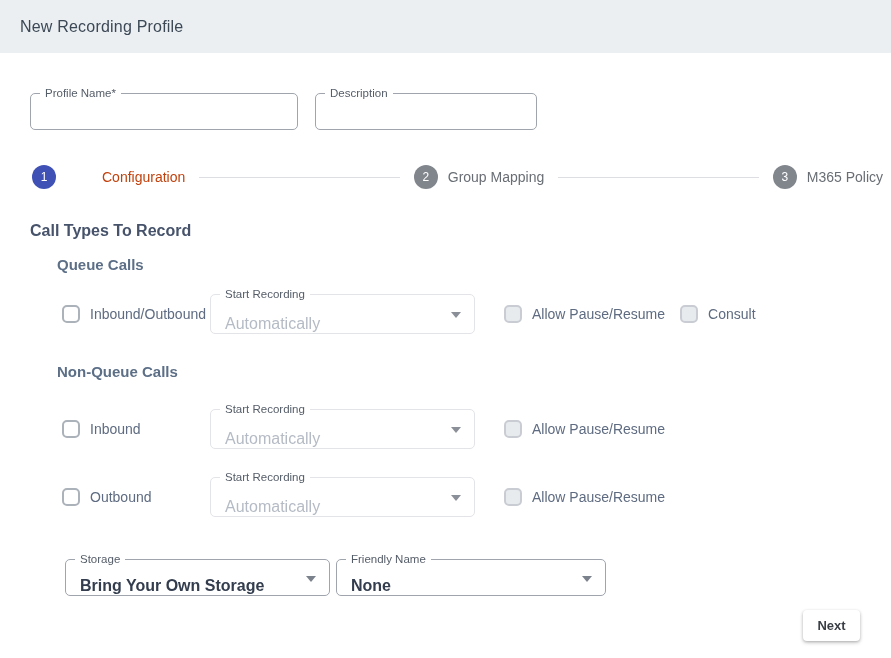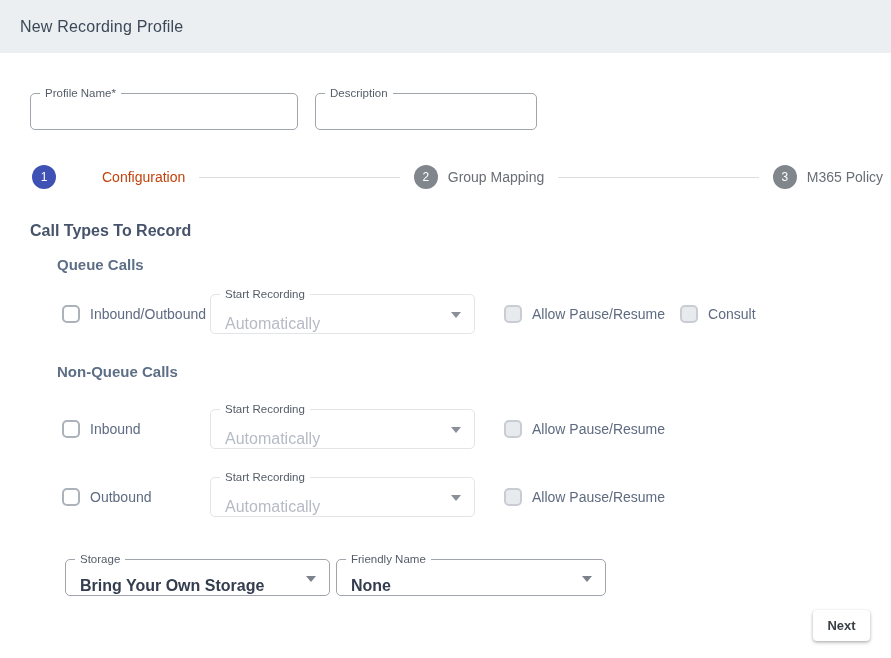--- a/index.html
+++ b/index.html
@@ -205,21 +205,21 @@
     display: flex;
     gap: 6px;
     margin: 42px 0 0 65px;
   }
   .oselect--storage  { width: 265px; height: 37px; }
   .oselect--friendly { width: 270px; height: 37px; }
 
   
   .next-btn {
     position: absolute;
-    right: 21px;
+    right: 31px;
     bottom: 17px;
     min-width: 57px;
     height: 31px;
     padding: 0 14px;
     background: #ffffff;
     border: none;
     border-radius: 4px;
     box-shadow: 0 1px 3px rgba(0,0,0,0.22), 0 2px 4px rgba(0,0,0,0.14);
     font-family: inherit;
     font-size: 13px;

